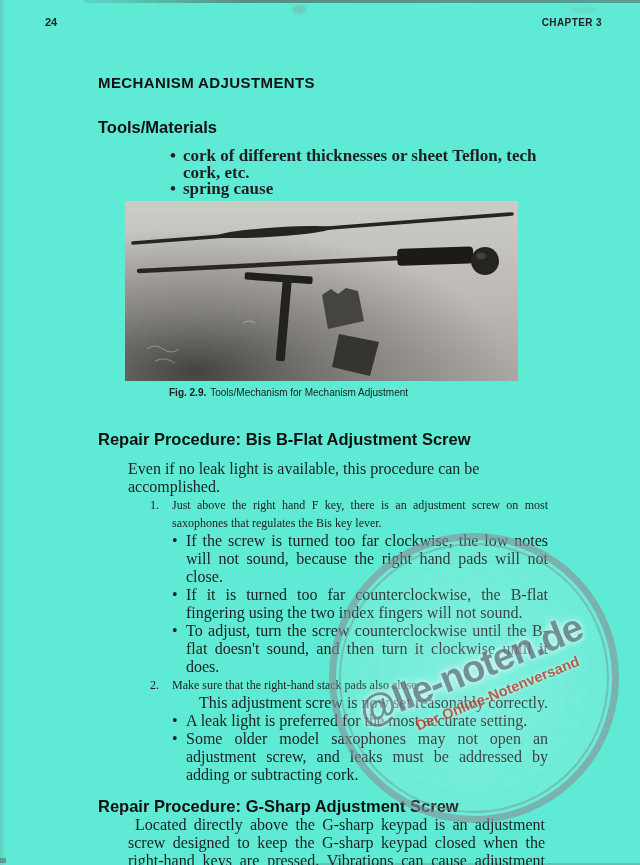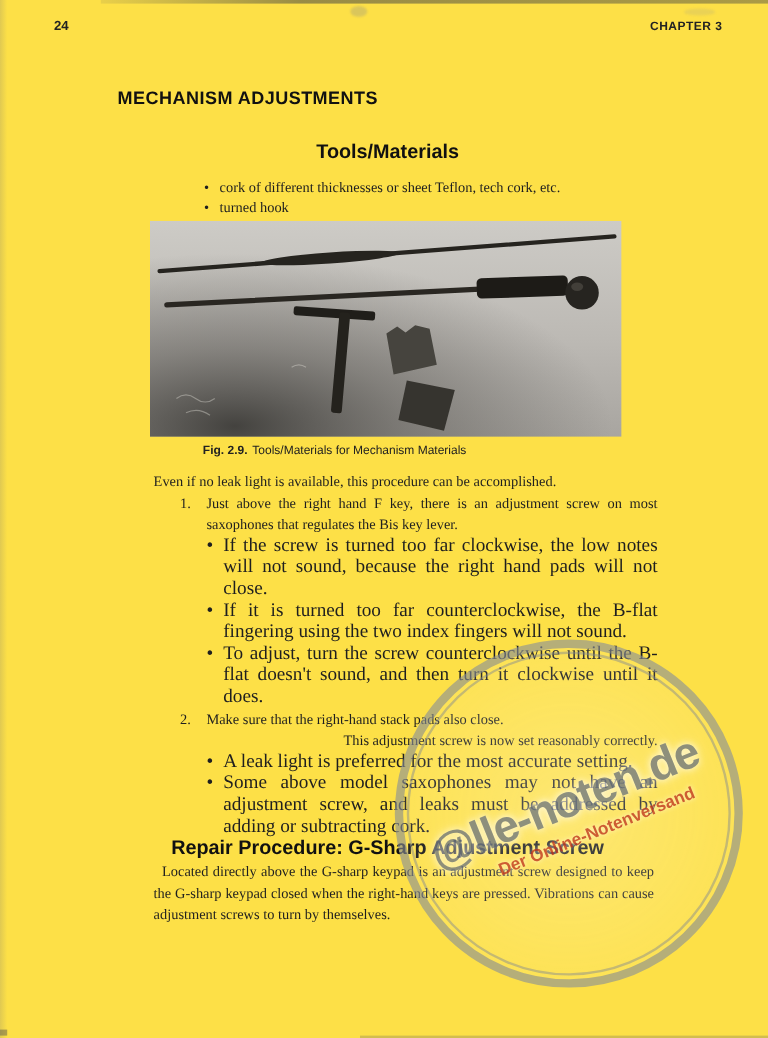--- a/index.html
+++ b/index.html
@@ -1,20 +1,20 @@
 <!DOCTYPE html>
 <html style="--heading: #111111; --body-text: #1f1f1f; --stamp-ring: #8a9098; --stamp-text: #6f7883; --stamp-sub: #c23b26;"><head>
 <meta charset="utf-8">
 <style>
   * { margin:0; padding:0; box-sizing:border-box; }
   html, body { width:640px; height:865px; }
   body { background:#e8e8e6; font-family:"Liberation Serif", serif; }
   .page {
     position:relative; width:640px; height:865px;
-    background:#fde047; overflow:hidden; color:var(--body-text, #1f1f1f);
+    background:#5eead4; overflow:hidden; color:var(--body-text, #1f1f1f);
   }
 
   
   .scan-edge-top { position:absolute; top:0; left:84px; right:0; height:3px;
     background:linear-gradient(to right, rgba(90,90,88,.12), rgba(70,70,68,.55) 30%, rgba(70,70,68,.45)); }
   .scan-edge-left { position:absolute; left:0; top:0; bottom:0; width:6px;
     background:linear-gradient(to right, rgba(120,120,118,.22), rgba(120,120,118,0)); }
   .scan-edge-bottom { position:absolute; bottom:0; left:300px; right:0; height:2px; background:rgba(100,100,98,.28); }
   .smudge-a { position:absolute; top:5px; left:292px; width:14px; height:9px; background:rgba(140,140,138,.3); border-radius:50%; filter:blur(1px); }
   .smudge-b { position:absolute; top:7px; left:570px; width:26px; height:6px; background:rgba(150,150,148,.18); border-radius:50%; filter:blur(1px); }
@@ -24,36 +24,36 @@
   .pageno { position:absolute; top:16px; left:45px;
     font:bold 11px "Liberation Sans", sans-serif; color:#222; }
   .chapter { position:absolute; top:17px; right:38px;
     font:bold 10px "Liberation Sans", sans-serif; letter-spacing:.4px; color:#222; }
 
   
   .content { position:absolute; left:98px; top:60px; width:450px; }
 
   h1.mainh { font:bold 15px "Liberation Sans", sans-serif; letter-spacing:.4px;
     color:var(--heading,#111); margin-top:14px; }
-  h2.h2 { font:bold 16.5px "Liberation Sans", sans-serif; color:var(--heading,#111);text-align:center; }
+  h2.h2 { font:bold 16.5px "Liberation Sans", sans-serif; color:var(--heading,#111); }
   .tools-h { margin-top:27px; }
   .bis-h { margin-top:32px; }
-  .gs-h { }
+  .gs-h { margin-top:13px; }
 
   ul.tools-list { list-style:none; margin-top:11px; }
-  ul.tools-list li { position:relative; padding-left:85px; font-size:12px; line-height:16.5px; }
+  ul.tools-list li { position:relative; padding-left:85px; font-size:17px; line-height:16.5px;font-weight:bold; }
   ul.tools-list li::before { content:"•"; position:absolute; left:72px; }
 
   .photo { margin:3px 0 0 27px; width:393px; height:180px; }
   .photo svg { display:block; }
 
   .caption { margin:6px 0 0 27px; font:10px "Liberation Sans", sans-serif; color:#222; }
   .caption b { font-weight:bold; margin-right:4px;padding-left:44px; }
 
-  .body-p { font-size:12px; line-height:18px; text-align:justify; }
+  .body-p { font-size:16px; line-height:18px; text-align:justify; }
   .intro { margin-top:11px; padding-left:30px; width:447px; text-align:left; }
   .followup { padding-left:30px; text-align:right; }
 
   .numitem { position:relative; padding-left:74px; font-size:12px; line-height:18px; width:450px; text-align:justify; }
   .numitem .num { position:absolute; left:52px; }
 
   .subbullet { position:relative; padding-left:88px; font-size:16px; line-height:18px; width:450px; text-align:justify; }
   .subbullet::before { content:"•"; position:absolute; left:74px; }
 
   .gs-p { padding-left:30px; width:447px; text-indent:7px; }
@@ -92,21 +92,21 @@
   <span class="chapter">CHAPTER 3</span>
 
   <div class="content">
 
     <h1 class="mainh">MECHANISM ADJUSTMENTS</h1>
 
     <h2 class="h2 tools-h">Tools/Materials</h2>
 
     <ul class="tools-list">
       <li>cork of different thicknesses or sheet Teflon, tech cork, etc.</li>
-      <li>turned hook</li>
+      <li>spring cause</li>
     </ul>
 
     <div class="photo">
       <svg width="393" height="180" viewBox="0 0 393 180" xmlns="http://www.w3.org/2000/svg">
         <defs>
           <linearGradient id="pbg" x1="0" y1="0" x2="0" y2="1">
             <stop offset="0" stop-color="#cdcbc6"></stop>
             <stop offset="0.55" stop-color="#bcb9b4"></stop>
             <stop offset="1" stop-color="#a8a5a0"></stop>
           </linearGradient>
@@ -142,43 +142,44 @@
         </g>
 
         <g stroke="rgba(225,222,214,0.4)" stroke-width="1" fill="none">
           <path d="M22,148 q8,-6 16,0 t16,0"></path>
           <path d="M30,160 q10,-5 20,2"></path>
           <path d="M118,122 q6,-4 12,0"></path>
         </g>
       </svg>
     </div>
 
-    <p class="caption"><b>Fig. 2.9.</b><span>Tools/Materials for Mechanism Materials</span></p>
+    <p class="caption"><b>Fig. 2.9.</b><span>Tools/Mechanism for Mechanism Adjustment</span></p>
 
+    <h2 class="h2 bis-h">Repair Procedure: Bis B-Flat Adjustment Screw</h2>
 
     <p class="body-p intro">Even if no leak light is available, this procedure can be accomplished.</p>
 
     <div class="numitem">
       <span class="num">1.</span>
       <span>Just above the right hand F key, there is an adjustment screw on most saxophones that regulates the Bis key lever.</span>
     </div>
 
     <div class="subbullet">If the screw is turned too far clockwise, the low notes will not sound, because the right hand pads will not close.</div>
     <div class="subbullet">If it is turned too far counterclockwise, the B-flat fingering using the two index fingers will not sound.</div>
     <div class="subbullet">To adjust, turn the screw counterclockwise until the B-flat doesn't sound, and then turn it clockwise until it does.</div>
 
     <div class="numitem">
       <span class="num">2.</span>
       <span>Make sure that the right-hand stack pads also close.</span>
     </div>
 
     <p class="body-p followup">This adjustment screw is now set reasonably correctly.</p>
 
     <div class="subbullet">A leak light is preferred for the most accurate setting.</div>
-    <div class="subbullet">Some above model saxophones may not have an adjustment screw, and leaks must be addressed by adding or subtracting cork.</div>
+    <div class="subbullet">Some older model saxophones may not open an adjustment screw, and leaks must be addressed by adding or subtracting cork.</div>
 
     <h2 class="h2 gs-h">Repair Procedure: G-Sharp Adjustment Screw</h2>
 
     <p class="body-p gs-p">Located directly above the G-sharp keypad is an adjustment screw designed to keep the G-sharp keypad closed when the right-hand keys are pressed. Vibrations can cause adjustment screws to turn by themselves.</p>
 
 
   </div>
 
   <div class="stamp">
     <div class="stamp-ring"></div>

